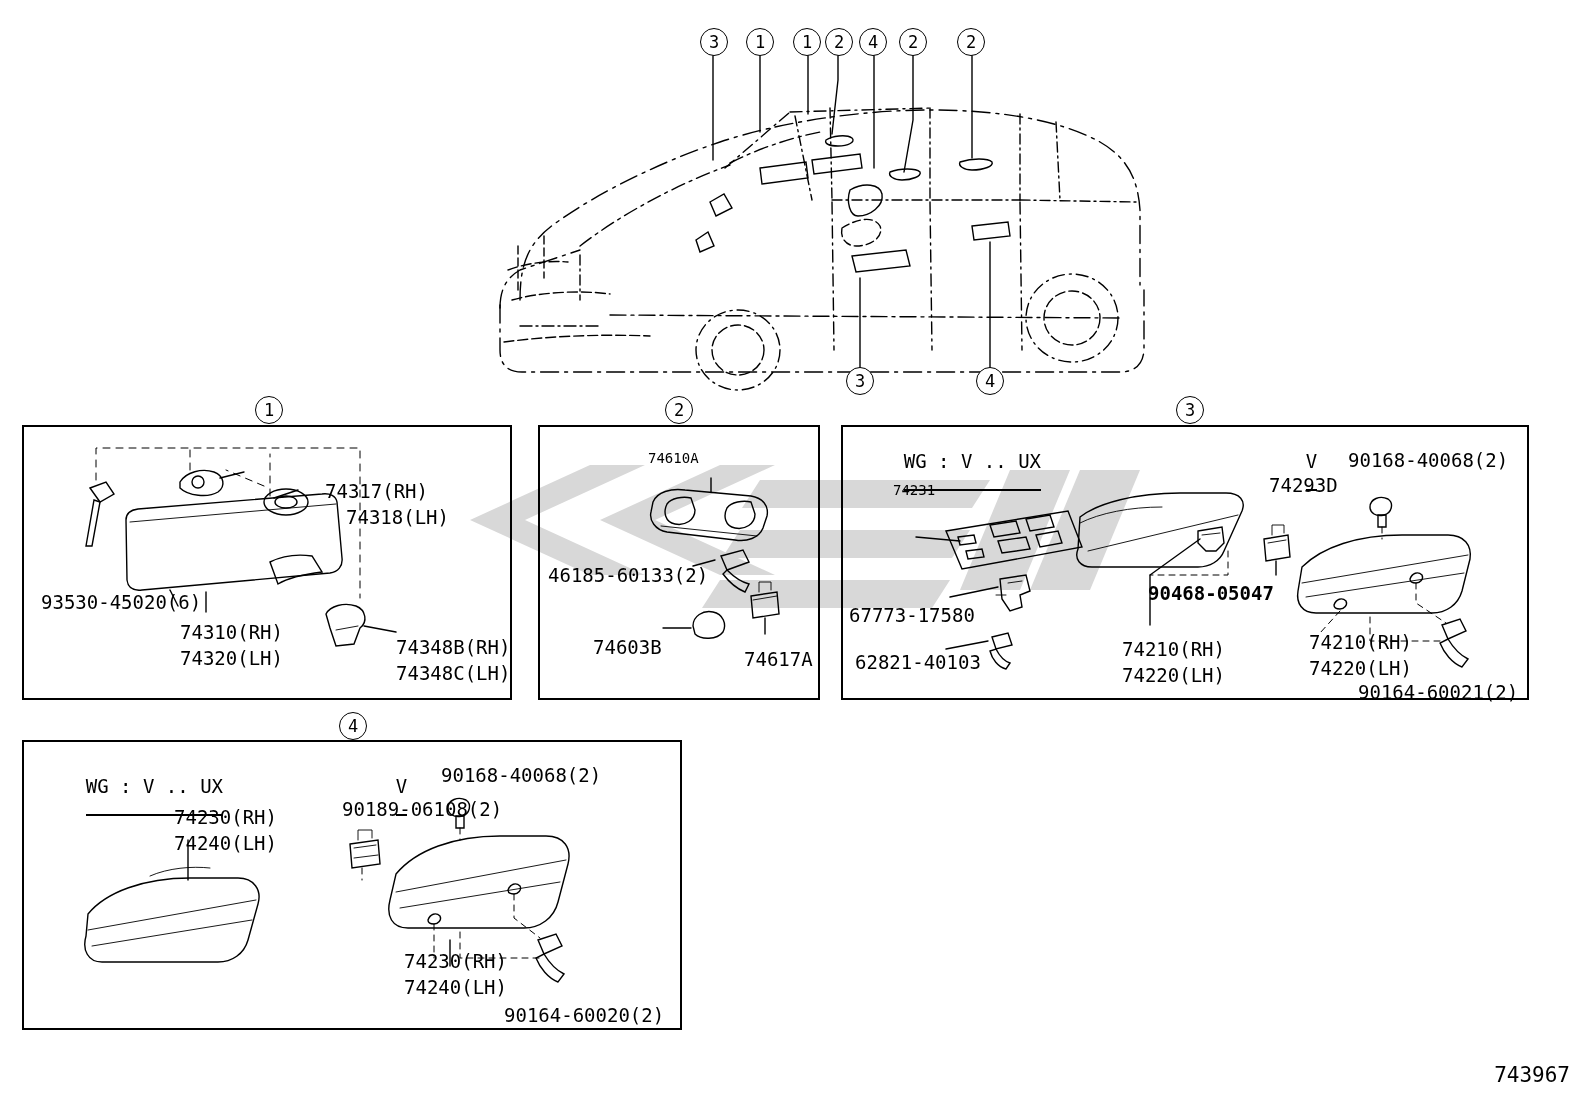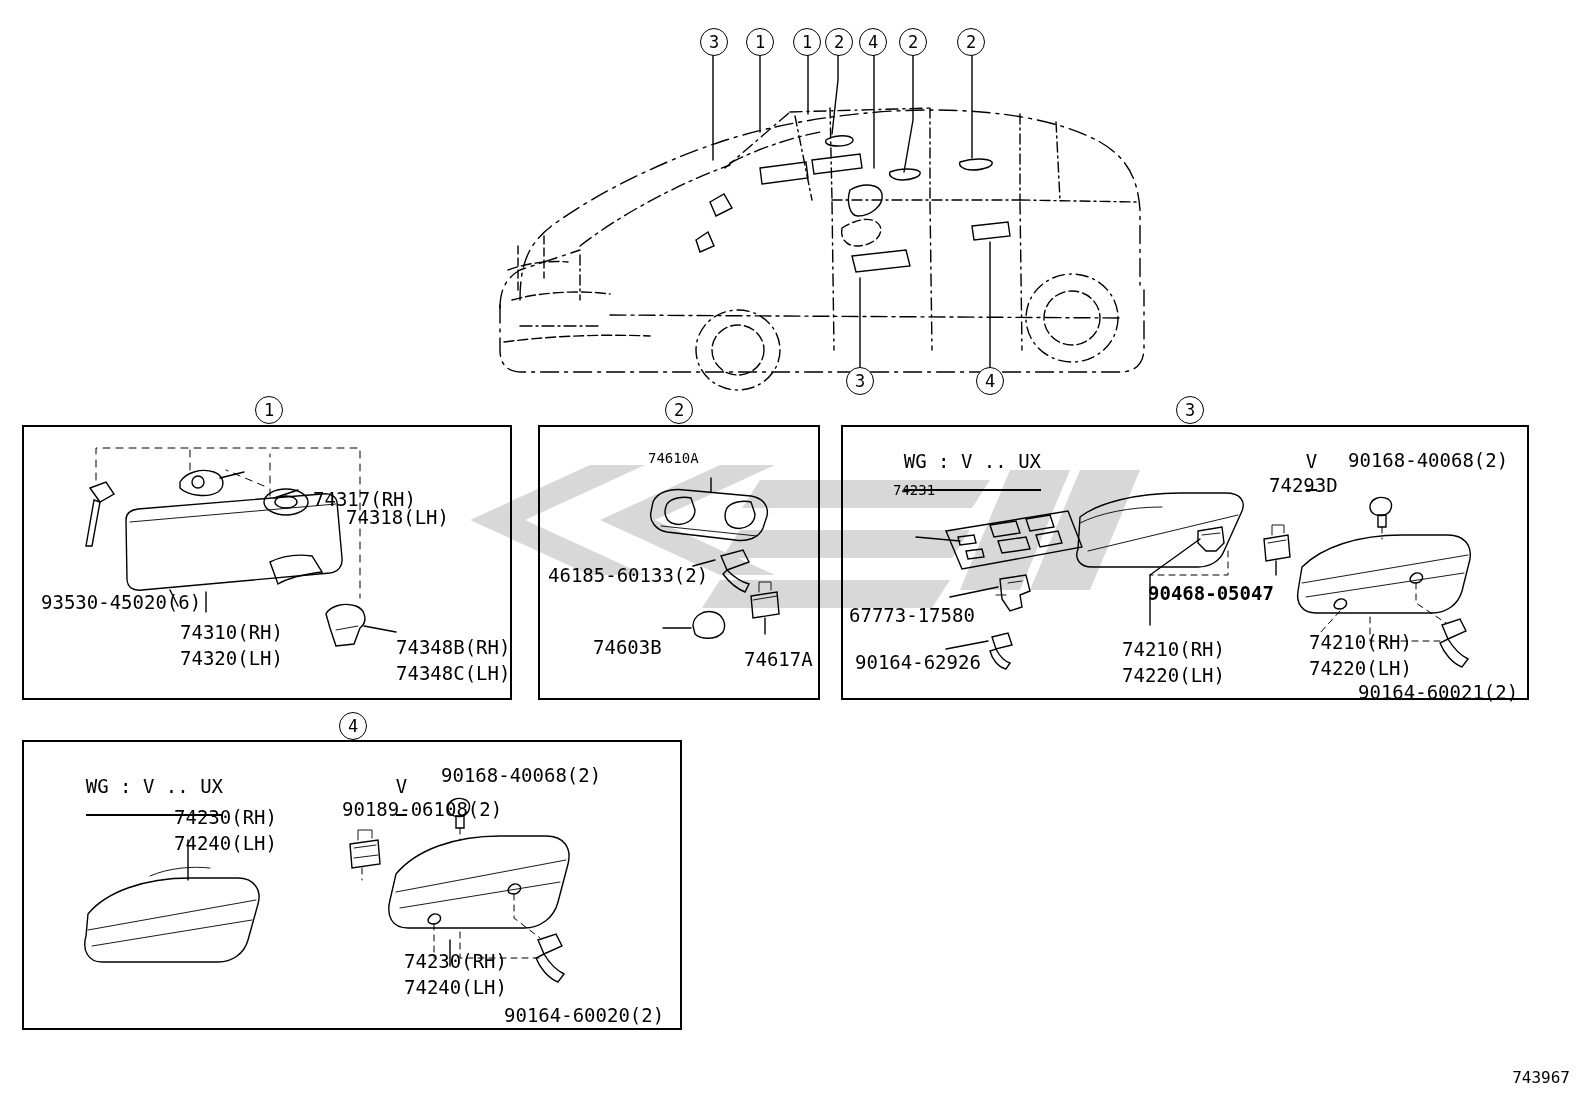--- a/index.html
+++ b/index.html
@@ -63,21 +63,21 @@
     position: absolute;
     left: 0; top: 0;
     width: 1592px; height: 1099px;
     pointer-events: none;
   }
   .footer-code {
     position: absolute;
     right: 22px;
     bottom: 12px;
     font-family: "DejaVu Sans Mono", monospace;
-    font-size: 16px;
+    font-size: 21px;
   }
   svg { display: block; }
   .ln { stroke: #000; fill: none; }
 </style>
 </head>
 <body>
 
 <div id="stage">
 
   <svg class="wm" viewBox="0 0 1592 1099">
@@ -199,21 +199,21 @@
       <path d="M240 66 L240 24" stroke-dasharray="7,6" stroke-width="1"></path>
       <path d="M234 56 L196 40" stroke-dasharray="7,6" stroke-width="1"></path>
 
       <path d="M244 68 L268 60"></path>
       <path d="M176 162 L176 182"></path>
       <path d="M334 196 L366 202"></path>
       <path d="M140 160 L148 176"></path>
     </g>
   </svg>
 
-  <div class="lbl" style="left:313px; top:479px;margin-top:8px;">74317(RH)</div>
+  <div class="lbl" style="left:325px; top:479px;">74317(RH)</div>
   <div class="lbl" style="left:313px; top:505px;margin-left:33px;">74318(LH)</div>
   <div class="lbl" style="left:41px; top:590px;">93530-45020(6)</div>
   <div class="lbl" style="left:180px; top:620px;">74310(RH)</div>
   <div class="lbl" style="left:180px; top:646px;">74320(LH)</div>
   <div class="lbl" style="left:396px; top:635px;">74348B(RH)</div>
   <div class="lbl" style="left:396px; top:661px;">74348C(LH)</div>
 
   <div class="panel" style="left:538px; top:425px; width:282px; height:275px;"></div>
   <div class="circ" style="left:665px; top:396px;">2</div>
 
@@ -305,21 +305,21 @@
       <path d="M426 106 L426 120"></path>
       <path d="M532 72 L532 84" stroke-dasharray="6,5" stroke-width="1"></path>
       <path d="M490 156 L470 178" stroke-dasharray="6,5" stroke-width="1"></path>
       <path d="M566 128 L566 148 L596 168" stroke-dasharray="6,5" stroke-width="1"></path>
       <path d="M520 162 L520 186 L592 186" stroke-dasharray="6,5" stroke-width="1"></path>
     </g>
   </svg>
 
   <div class="lbl big" style="left:893px; top:478px;">74231</div>
   <div class="lbl" style="left:849px; top:603px;">67773-17580</div>
-  <div class="lbl" style="left:855px; top:650px;">90164-62926</div>
+  <div class="lbl" style="left:855px; top:650px;">62821-40103</div>
   <div class="lbl" style="left:1148px; top:581px;font-weight:bold;">90468-05047</div>
   <div class="lbl" style="left:1122px; top:637px;">74210(RH)</div>
   <div class="lbl" style="left:1122px; top:663px;">74220(LH)</div>
   <div class="lbl" style="left:1269px; top:473px;">74293D</div>
   <div class="lbl" style="left:1348px; top:448px;">90168-40068(2)</div>
   <div class="lbl" style="left:1309px; top:630px;">74210(RH)</div>
   <div class="lbl" style="left:1309px; top:656px;">74220(LH)</div>
   <div class="lbl" style="left:1358px; top:680px;">90164-60021(2)</div>
 
   <div class="panel" style="left:22px; top:740px; width:660px; height:290px;"></div>

